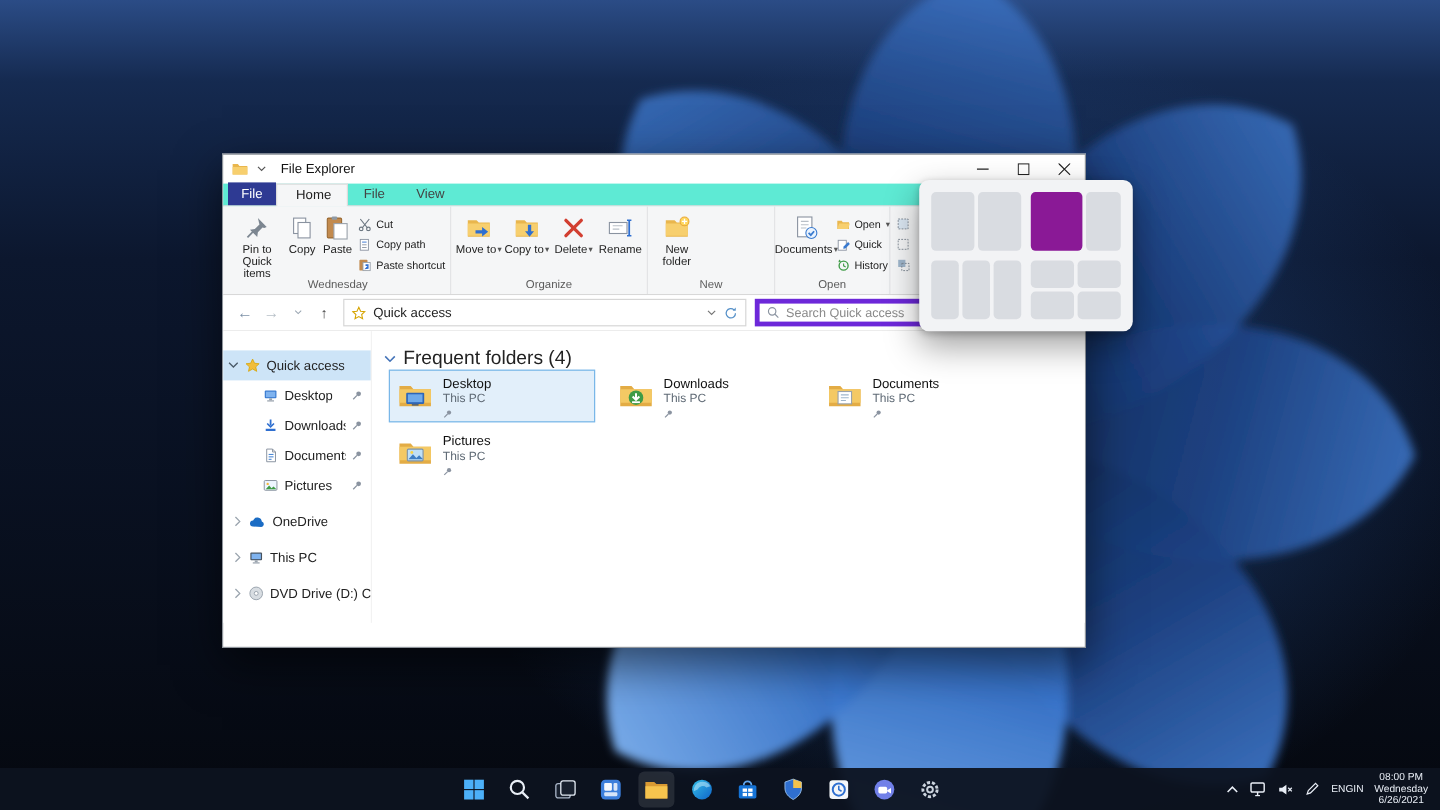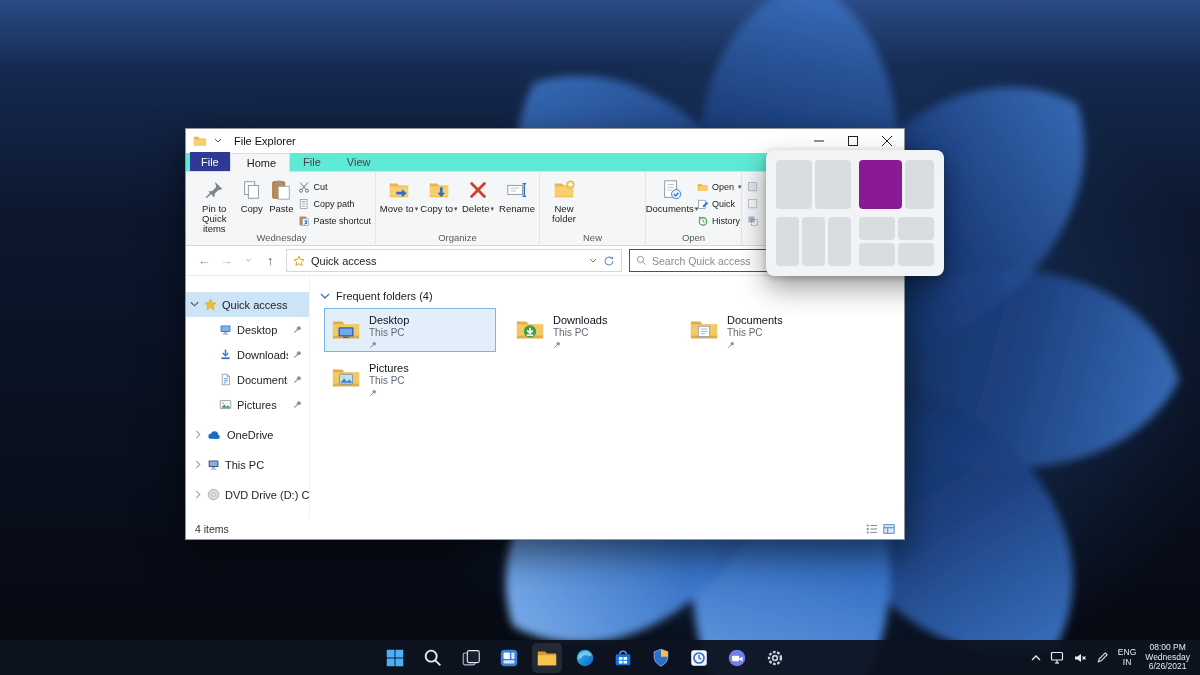--- a/index.html
+++ b/index.html
@@ -46,38 +46,38 @@
   .addressrow { height:30px; display:flex; align-items:center; padding:0 8px; gap:2px;
                 background:#fff; border-bottom:1px solid #ececec; }
   .navb { width:20px; height:20px; display:flex; align-items:center; justify-content:center;
           font-size:13px; color:#7e92a8; }
   .navb.dis { color:#b8c0c8; }
   .navb.up { color:#444; font-size:12px; }
   .addrbox { width:336px; height:23px; border:1px solid #d6d6d6; display:flex; align-items:center;
              padding:0 6px; gap:6px; background:#fff; margin-left:4px; }
   .addr-text { font-size:11px; color:#222; }
   .sp { flex:1; }
-  .searchbox { width:148px; height:23px; border:1px solid #6d28d9; display:flex; align-items:center;
+  .searchbox { width:148px; height:23px; border:4px solid #6d28d9; display:flex; align-items:center;
                padding:0 6px; gap:5px; margin-left:5px; background:#fff; }
   .searchbox input { border:0; outline:0; flex:1; font-size:10.5px; color:#555; background:transparent;
                      font-family:inherit; min-width:0; }
   .searchbox input::placeholder { color:#8a8a8a; }
 
   .mainarea { position:absolute; top:147px; bottom:20px; left:0; right:0; display:flex; background:#fff; }
   .navpane { width:123px; padding-top:16px; flex:none; }
   .npitem { height:25px; display:flex; align-items:center; font-size:11px; color:#222;
             position:relative; gap:5px; }
   .np-sel { background:#cde4f7; }
   .np-pin { margin-left:auto; margin-right:7px; display:flex; }
   .npitem svg { flex:none; }
   .np-gap { margin-top:5px; }
   .np-label { white-space:nowrap; overflow:hidden; }
 
   .contentpane { flex:1; position:relative; padding-top:14px; border-left:1px solid #f2f2f2; }
-  .secheader { display:flex; align-items:center; gap:6px; margin-left:10px; font-size:11px; color:#222; }
+  .secheader { display:flex; align-items:center; gap:6px; margin-left:10px; font-size:16px; color:#222; }
   .tile { position:absolute; width:172px; height:44px; display:flex; gap:8px; padding:4px 6px;
           border:1px solid transparent; text-align:left; }
   .tile svg.bigico { width:30px; height:30px; flex:none; margin-top:2px; }
   .tile-txt { display:flex; flex-direction:column; gap:1px; padding-top:1px; }
   .tile-name { font-size:11px; color:#111; }
   .tile-loc { font-size:10px; color:#5f6a75; }
   .tile-pin { margin-top:2px; display:flex; }
   .tile-sel { background:#e2effa; border:1px solid #79b7e8; }
 
   .statusbar { position:absolute; left:0; right:0; bottom:0; height:20px; display:flex;
@@ -101,21 +101,21 @@
   #taskbar { position:absolute; left:0; bottom:0; width:1200px; height:35px;
              background:rgba(13,19,32,.95); z-index:60; }
   .tb-icons { position:absolute; left:50%; top:0; height:35px; transform:translateX(calc(-50% - 15px));
               display:flex; align-items:center; gap:8px; }
   .tbi { width:30px; height:30px; border-radius:5px; display:flex; align-items:center; justify-content:center; }
   .tbi svg { width:22px; height:22px; }
   .tbi-active { background:rgba(255,255,255,.10); }
   .tray { position:absolute; right:6px; top:0; height:35px; display:flex; align-items:center;
           gap:9px; color:#e8edf5; }
   .tray button { display:flex; align-items:center; justify-content:center; }
-  .lang { display:flex; flex-direction:column; align-items:center; font-size:8.5px;
+  .lang { display:flex; flex-direction:row; align-items:center; font-size:8.5px;
           line-height:9.5px; color:#e8edf5; }
   .clock { display:flex; flex-direction:column; align-items:flex-end; font-size:8.5px;
            line-height:9.5px; color:#e8edf5; padding-right:4px; }
 </style>
 </head>
 <body>
 
 <div id="stage">
 
   <svg class="wallpaper" viewBox="0 0 1200 675" preserveAspectRatio="none">
@@ -601,42 +601,20 @@
                 <svg width="8" height="8" viewBox="0 0 10 10">
                   <circle cx="6.5" cy="3.5" r="2.2" fill="#8a93a0"></circle>
                   <line x1="5" y1="5" x2="1.5" y2="8.5" stroke="#8a93a0" stroke-width="1.2"></line>
                 </svg>
               </span>
           </span>
         </button>
       </div>
     </div>
 
-    <div class="statusbar">
-      <span>4 items</span>
-      <span class="sb-views">
-        <button>
-          <svg width="12" height="12" viewBox="0 0 14 14">
-              <rect x="1" y="2" width="2" height="2" fill="#6b7680"></rect>
-              <rect x="1" y="6" width="2" height="2" fill="#6b7680"></rect>
-              <rect x="1" y="10" width="2" height="2" fill="#6b7680"></rect>
-              <line x1="5" y1="3" x2="13" y2="3" stroke="#6b7680"></line>
-              <line x1="5" y1="7" x2="13" y2="7" stroke="#6b7680"></line>
-              <line x1="5" y1="11" x2="13" y2="11" stroke="#6b7680"></line>
-            </svg>
-        </button>
-        <button>
-          <svg width="12" height="12" viewBox="0 0 14 14">
-              <rect x="1" y="2" width="12" height="10" fill="#dce9f5" stroke="#3a7bd0"></rect>
-              <line x1="1" y1="5.5" x2="13" y2="5.5" stroke="#3a7bd0"></line>
-              <line x1="5.5" y1="5.5" x2="5.5" y2="12" stroke="#3a7bd0"></line>
-            </svg>
-        </button>
-      </span>
-    </div>
   </div>
 
   <div id="snapflyout">
     <div class="snaplay">
       <div class="cell"></div>
       <div class="cell"></div>
     </div>
     <div class="snaplay">
       <div class="cell cell-wide cell-purple"></div>
       <div class="cell"></div>

